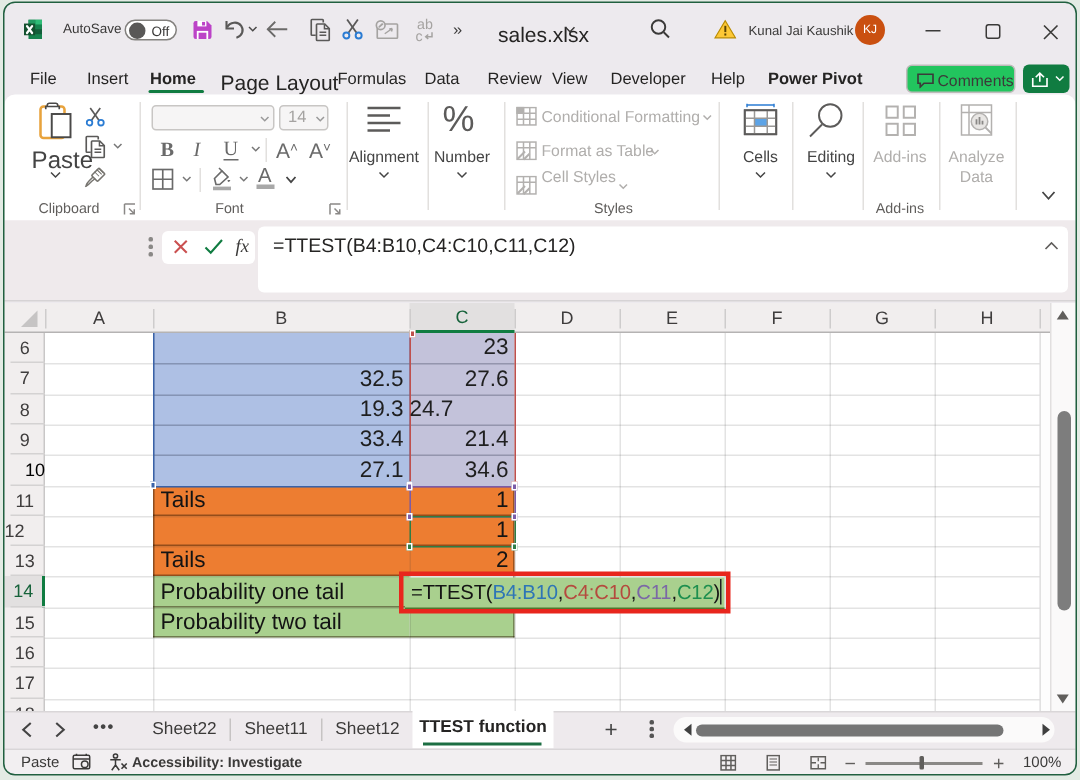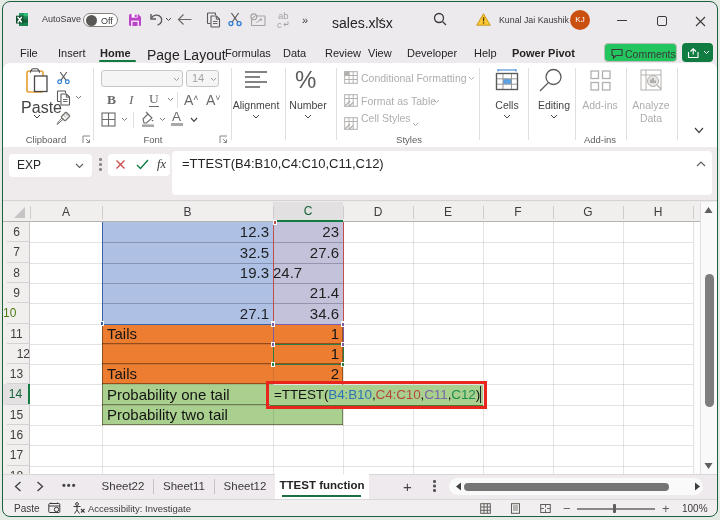--- a/index.html
+++ b/index.html
@@ -284,26 +284,20 @@
         <path d="M11 14 V10.5 M13 14 V9 M15 14 V11.5" stroke="#8a8886" stroke-width="1.2"></path>
  <path d="M17 16 L21 20" stroke-width="1.2"></path>
       </svg>
 <div class="ab" style="left:626px;top:98.5px;width:50px;font-size:10.5px;color:#b0aeac;text-align:center">Analyze</div>
 <div class="ab" style="left:626px;top:112px;width:50px;font-size:10.5px;color:#b0aeac;text-align:center">Data</div>
 <svg class="ab" style="left:694px;top:127px" width="10" height="7" viewBox="0 0 10 7" fill="none" stroke="#444" stroke-width="1.2">
         <path d="M1 1 L5 5.5 L9 1"></path>
       </svg>
 
 <div class="ab" style="left:3px;top:147px;width:714px;height:54px;background:#efeaec;border-bottom:1px solid #d6d3d5"></div>
-<div class="ab" style="left:9px;top:154px;width:83px;height:23px;background:#fff;border-radius:4px">
- <div class="ab" style="left:8px;top:4px;font-size:12px;color:#252423">EXP</div>
- <svg class="ab" style="left:66px;top:9px" width="9" height="6" viewBox="0 0 9 6" fill="none" stroke="#605e5c" stroke-width="1.1">
-          <path d="M1 1 L4.5 4.5 L8 1"></path>
-        </svg>
-</div>
 <div class="ab" style="left:99px;top:158px;width:2.5px;height:2.5px;background:#8a8886;border-radius:50%;box-shadow:0 5px 0 #8a8886,0 10px 0 #8a8886"></div>
 <div class="ab" style="left:108px;top:154px;width:62px;height:22px;background:#fff;border-radius:4px">
  <svg class="ab" style="left:7px;top:5px" width="11" height="11" viewBox="0 0 11 11" stroke="#ca5050" stroke-width="1.4" fill="none">
           <path d="M1.5 1.5 L9.5 9.5 M9.5 1.5 L1.5 9.5"></path>
         </svg>
  <svg class="ab" style="left:28px;top:5px" width="13" height="11" viewBox="0 0 13 11" stroke="#107c41" stroke-width="1.4" fill="none">
           <path d="M1 6 L4.5 9.5 L12 1"></path>
         </svg>
  <div class="ab" style="left:49px;top:3px;font-size:12.5px;font-style:italic;font-family:'Liberation Serif',serif;color:#3b3a39"><i>f</i>x</div>
 </div>
@@ -337,25 +331,25 @@
 <div class="ab" style="left:693px;top:206px;width:1px;height:13px;background:#cecccc"></div>
 <div class="ab" style="left:3px;top:222px;width:27px;height:252px;background:#f1eeee;border-right:1px solid #c9c7c7"></div>
 <div class="ab" style="left:3px;top:222px;width:27px;height:20px;color:#3f3d3d;font-size:12px;text-align:center;line-height:20px;overflow:hidden">6</div>
 <div class="ab" style="left:7px;top:241px;width:23px;height:1px;background:#d4d2d2"></div>
 <div class="ab" style="left:3px;top:242px;width:27px;height:21px;color:#3f3d3d;font-size:12px;text-align:center;line-height:21px;overflow:hidden">7</div>
 <div class="ab" style="left:7px;top:262px;width:23px;height:1px;background:#d4d2d2"></div>
 <div class="ab" style="left:3px;top:263px;width:27px;height:20px;color:#3f3d3d;font-size:12px;text-align:center;line-height:20px;overflow:hidden">8</div>
 <div class="ab" style="left:7px;top:282px;width:23px;height:1px;background:#d4d2d2"></div>
 <div class="ab" style="left:3px;top:283px;width:27px;height:20px;color:#3f3d3d;font-size:12px;text-align:center;line-height:20px;overflow:hidden">9</div>
 <div class="ab" style="left:7px;top:302px;width:23px;height:1px;background:#d4d2d2"></div>
-<div class="ab" style="left:3px;top:303px;width:27px;height:21px;color:#4d7c0f;font-size:12px;text-align:left;line-height:21px;overflow:hidden">10</div>
+<div class="ab" style="left:3px;top:303px;width:27px;height:21px;color:#000000;font-size:12px;text-align:right;line-height:21px;overflow:hidden">10</div>
 <div class="ab" style="left:7px;top:323px;width:23px;height:1px;background:#d4d2d2"></div>
 <div class="ab" style="left:3px;top:324px;width:27px;height:20px;color:#3f3d3d;font-size:12px;text-align:center;line-height:20px;overflow:hidden">11</div>
 <div class="ab" style="left:7px;top:343px;width:23px;height:1px;background:#d4d2d2"></div>
-<div class="ab" style="left:3px;top:344px;width:27px;height:20px;color:#3f3d3d;font-size:12px;text-align:right;line-height:20px;overflow:hidden">12</div>
+<div class="ab" style="left:3px;top:344px;width:27px;height:20px;color:#3f3d3d;font-size:12px;text-align:left;line-height:20px;overflow:hidden">12</div>
 <div class="ab" style="left:7px;top:363px;width:23px;height:1px;background:#d4d2d2"></div>
 <div class="ab" style="left:3px;top:364px;width:27px;height:20px;color:#3f3d3d;font-size:12px;text-align:center;line-height:20px;overflow:hidden">13</div>
 <div class="ab" style="left:7px;top:383px;width:23px;height:1px;background:#d4d2d2"></div>
 <div class="ab" style="left:3px;top:384px;width:27px;height:21px;background:#e2e0e0;border-right:2px solid #107c41;color:#17633b;font-size:12px;text-align:center;line-height:21px">14</div>
 <div class="ab" style="left:7px;top:404px;width:23px;height:1px;background:#d4d2d2"></div>
 <div class="ab" style="left:3px;top:405px;width:27px;height:20px;color:#3f3d3d;font-size:12px;text-align:center;line-height:20px;overflow:hidden">15</div>
 <div class="ab" style="left:7px;top:424px;width:23px;height:1px;background:#d4d2d2"></div>
 <div class="ab" style="left:3px;top:425px;width:27px;height:20px;color:#3f3d3d;font-size:12px;text-align:center;line-height:20px;overflow:hidden">16</div>
 <div class="ab" style="left:7px;top:444px;width:23px;height:1px;background:#d4d2d2"></div>
 <div class="ab" style="left:3px;top:445px;width:27px;height:21px;color:#3f3d3d;font-size:12px;text-align:center;line-height:21px;overflow:hidden">17</div>
@@ -406,26 +400,26 @@
 <div class="ab" style="left:340.5px;top:321px;width:4.5px;height:4.5px;background:#c0504d;border:0.5px solid #fff"></div>
 <div class="ab" style="left:272.5px;top:220px;width:4.5px;height:4.5px;background:#c0504d;border:0.5px solid #fff"></div>
 <div class="ab" style="left:272.5px;top:324px;width:71px;height:20.5px;border:1.6px solid #7b5ca8"></div>
 <div class="ab" style="left:272.5px;top:344px;width:71px;height:20.5px;border:1.6px solid #2e7d46"></div>
 <div class="ab" style="left:270.5px;top:342px;width:4.5px;height:4.5px;background:#7b5ca8;border:0.5px solid #fff"></div>
 <div class="ab" style="left:340.5px;top:342px;width:4.5px;height:4.5px;background:#7b5ca8;border:0.5px solid #fff"></div>
 <div class="ab" style="left:270.5px;top:322px;width:4.5px;height:4.5px;background:#7b5ca8;border:0.5px solid #fff"></div>
 <div class="ab" style="left:340.5px;top:322px;width:4.5px;height:4.5px;background:#7b5ca8;border:0.5px solid #fff"></div>
 <div class="ab" style="left:270.5px;top:362px;width:4.5px;height:4.5px;background:#2e7d46;border:0.5px solid #fff"></div>
 <div class="ab" style="left:340.5px;top:362px;width:4.5px;height:4.5px;background:#2e7d46;border:0.5px solid #fff"></div>
-<div class="ab" style="left:102px;top:222px;width:167px;height:20px;font-size:15px;color:#1f1f1f;text-align:right;line-height:20px">12.3</div>
 <div class="ab" style="left:273px;top:222px;width:66px;height:20px;font-size:15px;color:#1f1f1f;text-align:right;line-height:20px">23</div>
 <div class="ab" style="left:102px;top:242px;width:167px;height:21px;font-size:15px;color:#1f1f1f;text-align:right;line-height:21px">32.5</div>
 <div class="ab" style="left:273px;top:242px;width:66px;height:21px;font-size:15px;color:#1f1f1f;text-align:right;line-height:21px">27.6</div>
 <div class="ab" style="left:102px;top:263px;width:167px;height:20px;font-size:15px;color:#1f1f1f;text-align:right;line-height:20px">19.3</div>
 <div class="ab" style="left:273px;top:263px;width:66px;height:20px;font-size:15px;color:#1f1f1f;line-height:20px">24.7</div>
+<div class="ab" style="left:102px;top:283px;width:167px;height:20px;font-size:15px;color:#1f1f1f;text-align:right;line-height:20px">33.4</div>
 <div class="ab" style="left:273px;top:283px;width:66px;height:20px;font-size:15px;color:#1f1f1f;text-align:right;line-height:20px">21.4</div>
 <div class="ab" style="left:102px;top:303px;width:167px;height:21px;font-size:15px;color:#1f1f1f;text-align:right;line-height:21px">27.1</div>
 <div class="ab" style="left:273px;top:303px;width:66px;height:21px;font-size:15px;color:#1f1f1f;text-align:right;line-height:21px">34.6</div>
 <div class="ab" style="left:107px;top:324px;width:160px;height:20px;font-size:15px;color:#141414;line-height:20px">Tails</div>
 <div class="ab" style="left:273px;top:324px;width:66px;height:20px;font-size:15px;color:#141414;text-align:right;line-height:20px">1</div>
 <div class="ab" style="left:273px;top:344px;width:66px;height:20px;font-size:15px;color:#141414;text-align:right;line-height:20px">1</div>
 <div class="ab" style="left:107px;top:364px;width:160px;height:20px;font-size:15px;color:#141414;line-height:20px">Tails</div>
 <div class="ab" style="left:273px;top:364px;width:66px;height:20px;font-size:15px;color:#141414;text-align:right;line-height:20px">2</div>
 <div class="ab" style="left:107px;top:405px;width:160px;height:20px;font-size:15px;color:#141414;line-height:20px">Probability two tail</div>
 <div class="ab" style="left:107px;top:384px;width:160px;height:21px;font-size:15px;color:#141414;line-height:21px">Probability one tail</div>
@@ -474,21 +468,21 @@
 <svg class="ab" style="left:48px;top:502px" width="13" height="12" viewBox="0 0 13 12" fill="none" stroke="#3b3a39" stroke-width="1">
  <rect x="0.8" y="1.5" width="11" height="9" rx="1"></rect>
         <path d="M0.8 4 H11.8 M3 1.5 V0.5 M9.5 1.5 V0.5"></path>
         <circle cx="8.5" cy="7.5" r="2.2"></circle>
       </svg>
 <svg class="ab" style="left:72px;top:502px" width="13" height="12" viewBox="0 0 13 12" fill="none" stroke="#3b3a39" stroke-width="1">
  <circle cx="5" cy="2" r="1.4"></circle>
         <path d="M1.5 4.5 H8.5 M5 4.5 V8 M5 8 L2.5 11.5 M5 8 L7.5 11.5"></path>
         <path d="M9 7 L12.5 10.5 M12.5 7 L9 10.5" stroke-width="1.1"></path>
       </svg>
-<div class="ab" style="left:88px;top:503px;font-size:9.5px;color:#3b3a39;font-weight:normal">Accessibility: Investigate</div>
+<div class="ab" style="left:88px;top:503px;font-size:9.5px;color:#3b3a39;font-weight:bold">Accessibility: Investigate</div>
 <svg class="ab" style="left:480px;top:503px" width="11" height="11" viewBox="0 0 11 11" fill="none" stroke="#605e5c" stroke-width="1">
         <rect x="0.7" y="0.7" width="9.6" height="9.6"></rect>
         <path d="M0.7 4 H10.3 M0.7 7.3 H10.3 M4 0.7 V10.3 M7.3 0.7 V10.3"></path>
       </svg>
 <svg class="ab" style="left:510px;top:503px" width="11" height="11" viewBox="0 0 11 11" fill="none" stroke="#605e5c" stroke-width="1">
         <rect x="1.5" y="0.7" width="8" height="9.6"></rect>
         <path d="M3 3 H8 M3 5 H8 M3 7 H8" stroke-width="0.8"></path>
       </svg>
 <svg class="ab" style="left:540px;top:503px" width="11" height="11" viewBox="0 0 11 11" fill="none" stroke="#605e5c" stroke-width="1">
         <rect x="0.7" y="1.5" width="9.6" height="8"></rect>

